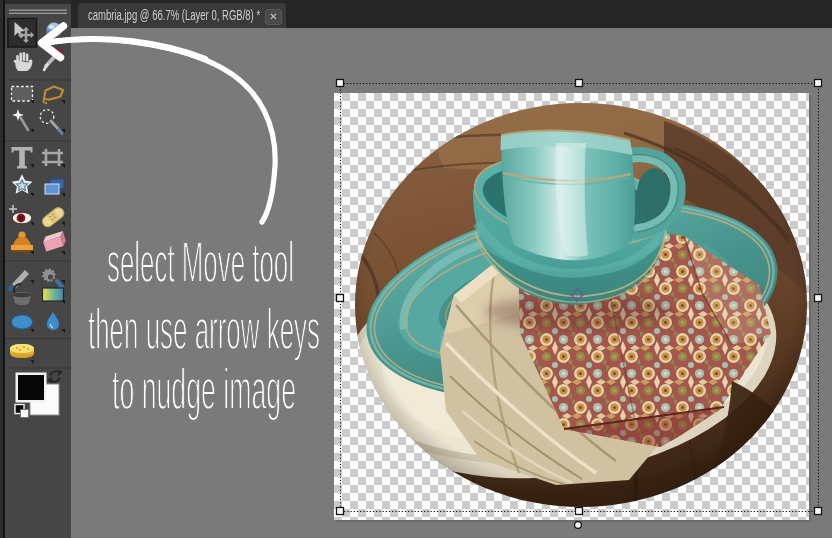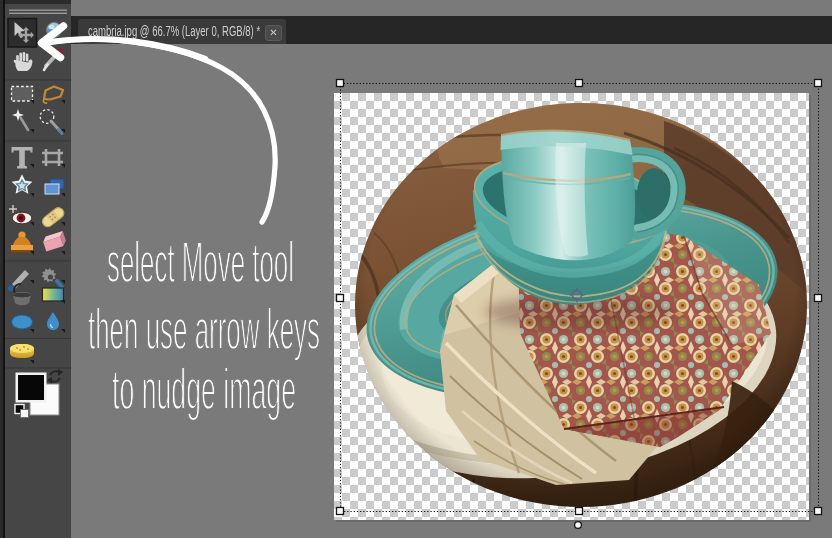--- a/index.html
+++ b/index.html
@@ -1,16 +1,16 @@
 <!DOCTYPE html>
 <html><head><meta charset="utf-8">
 <style>
 html,body{margin:0;padding:0;background:#787878;-webkit-font-smoothing:antialiased}
 #root{position:relative;width:832px;height:538px;background:#7a7a7a;overflow:hidden;font-family:"Liberation Sans",sans-serif}
-#tabbar{position:absolute;left:71px;top:16px;width:761px;height:28px;background:#262626}
+#tabbar{position:absolute;left:71px;top:0;width:761px;height:28px;background:#262626}
 #tab{position:absolute;left:7px;top:3px;width:208px;height:25px;background:#3a3a3a;border-radius:3px 3px 0 0}
 #tabtext{position:absolute;left:17px;top:6.5px;width:300px;color:#cfcfcf;font-size:14px;white-space:nowrap;transform:scaleX(0.68);transform-origin:0 0}
 #tabx{position:absolute;left:194px;top:9px;width:15px;height:14px;background:#4a4a4a;border:1px solid #5a5a5a;border-radius:3px;color:#cccccc;font-size:10px;line-height:13px;text-align:center}
 #toolbar{position:absolute;left:0;top:0;width:71px;height:538px}
 #checker{position:absolute;left:334px;top:93px;width:475px;height:427px;background:
 conic-gradient(#cbcbcb 25%,#ffffff 0 50%,#cbcbcb 0 75%,#ffffff 0);background-size:16px 16px;box-shadow:2px 2px 0 rgba(0,0,0,0.12)}
 #photo{position:absolute;left:334px;top:93px;width:475px;height:427px}
 #overlay{position:absolute;left:0;top:0;width:832px;height:538px}
 </style></head>
 <body>

